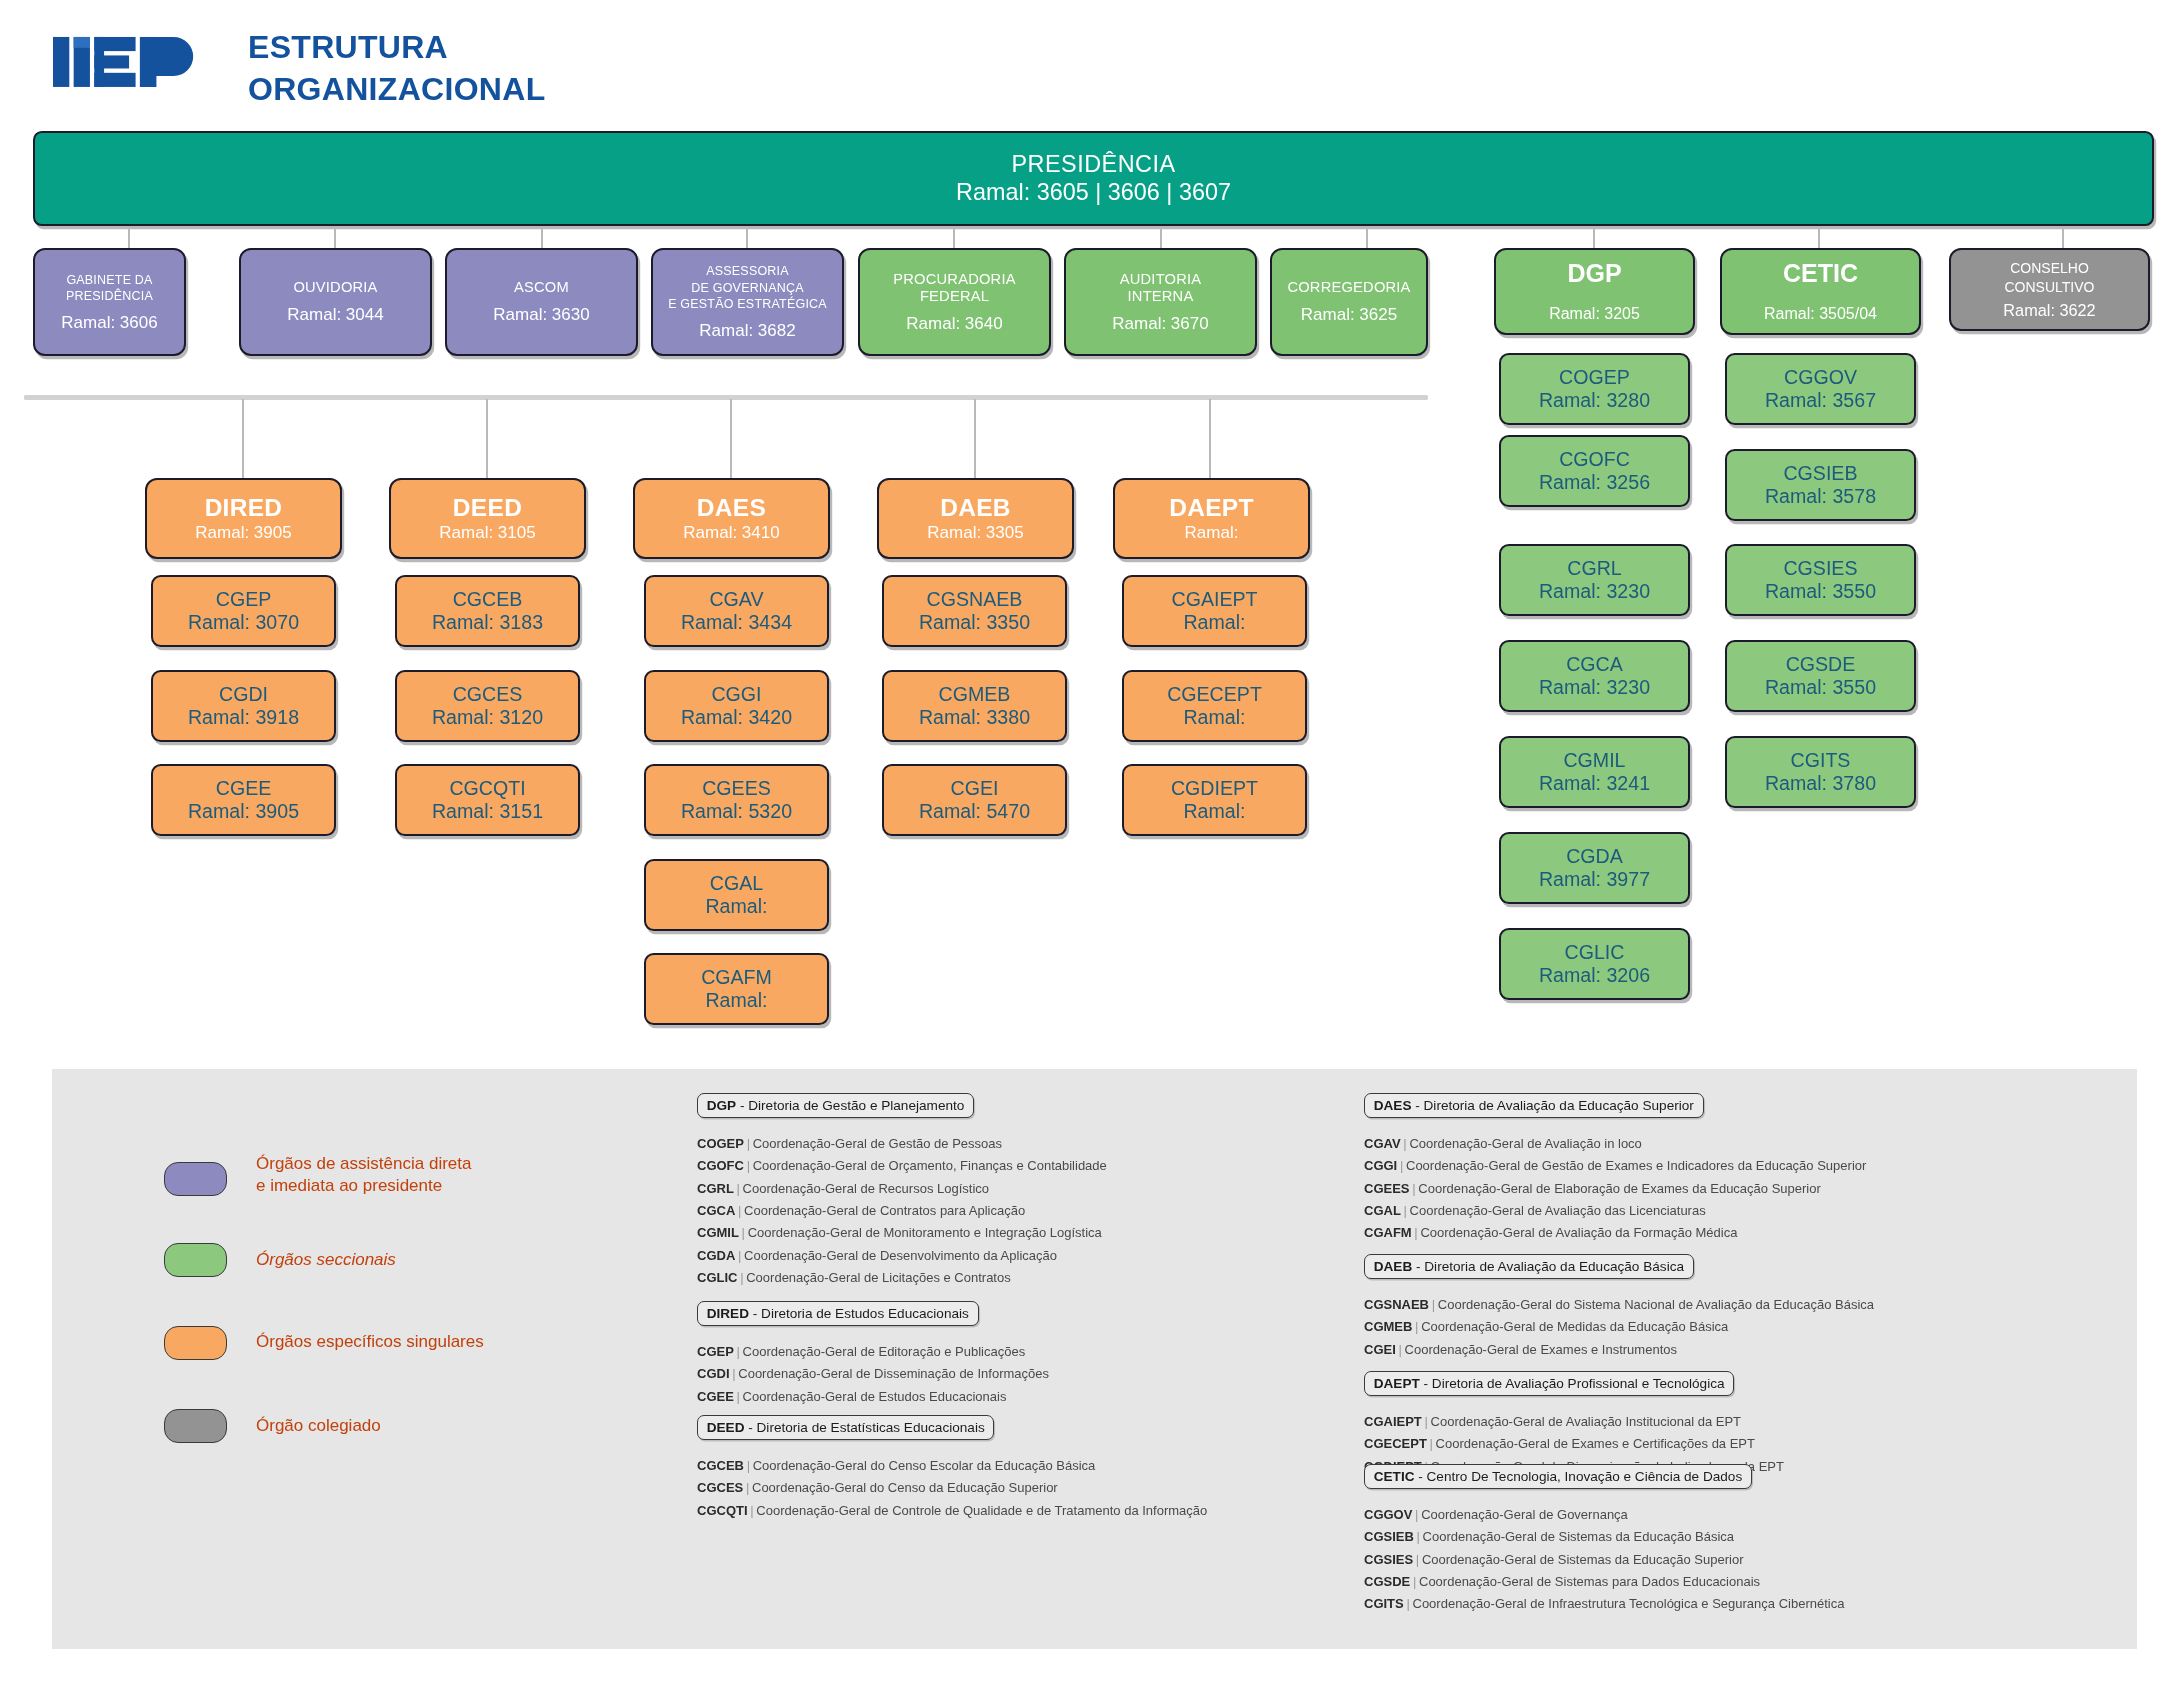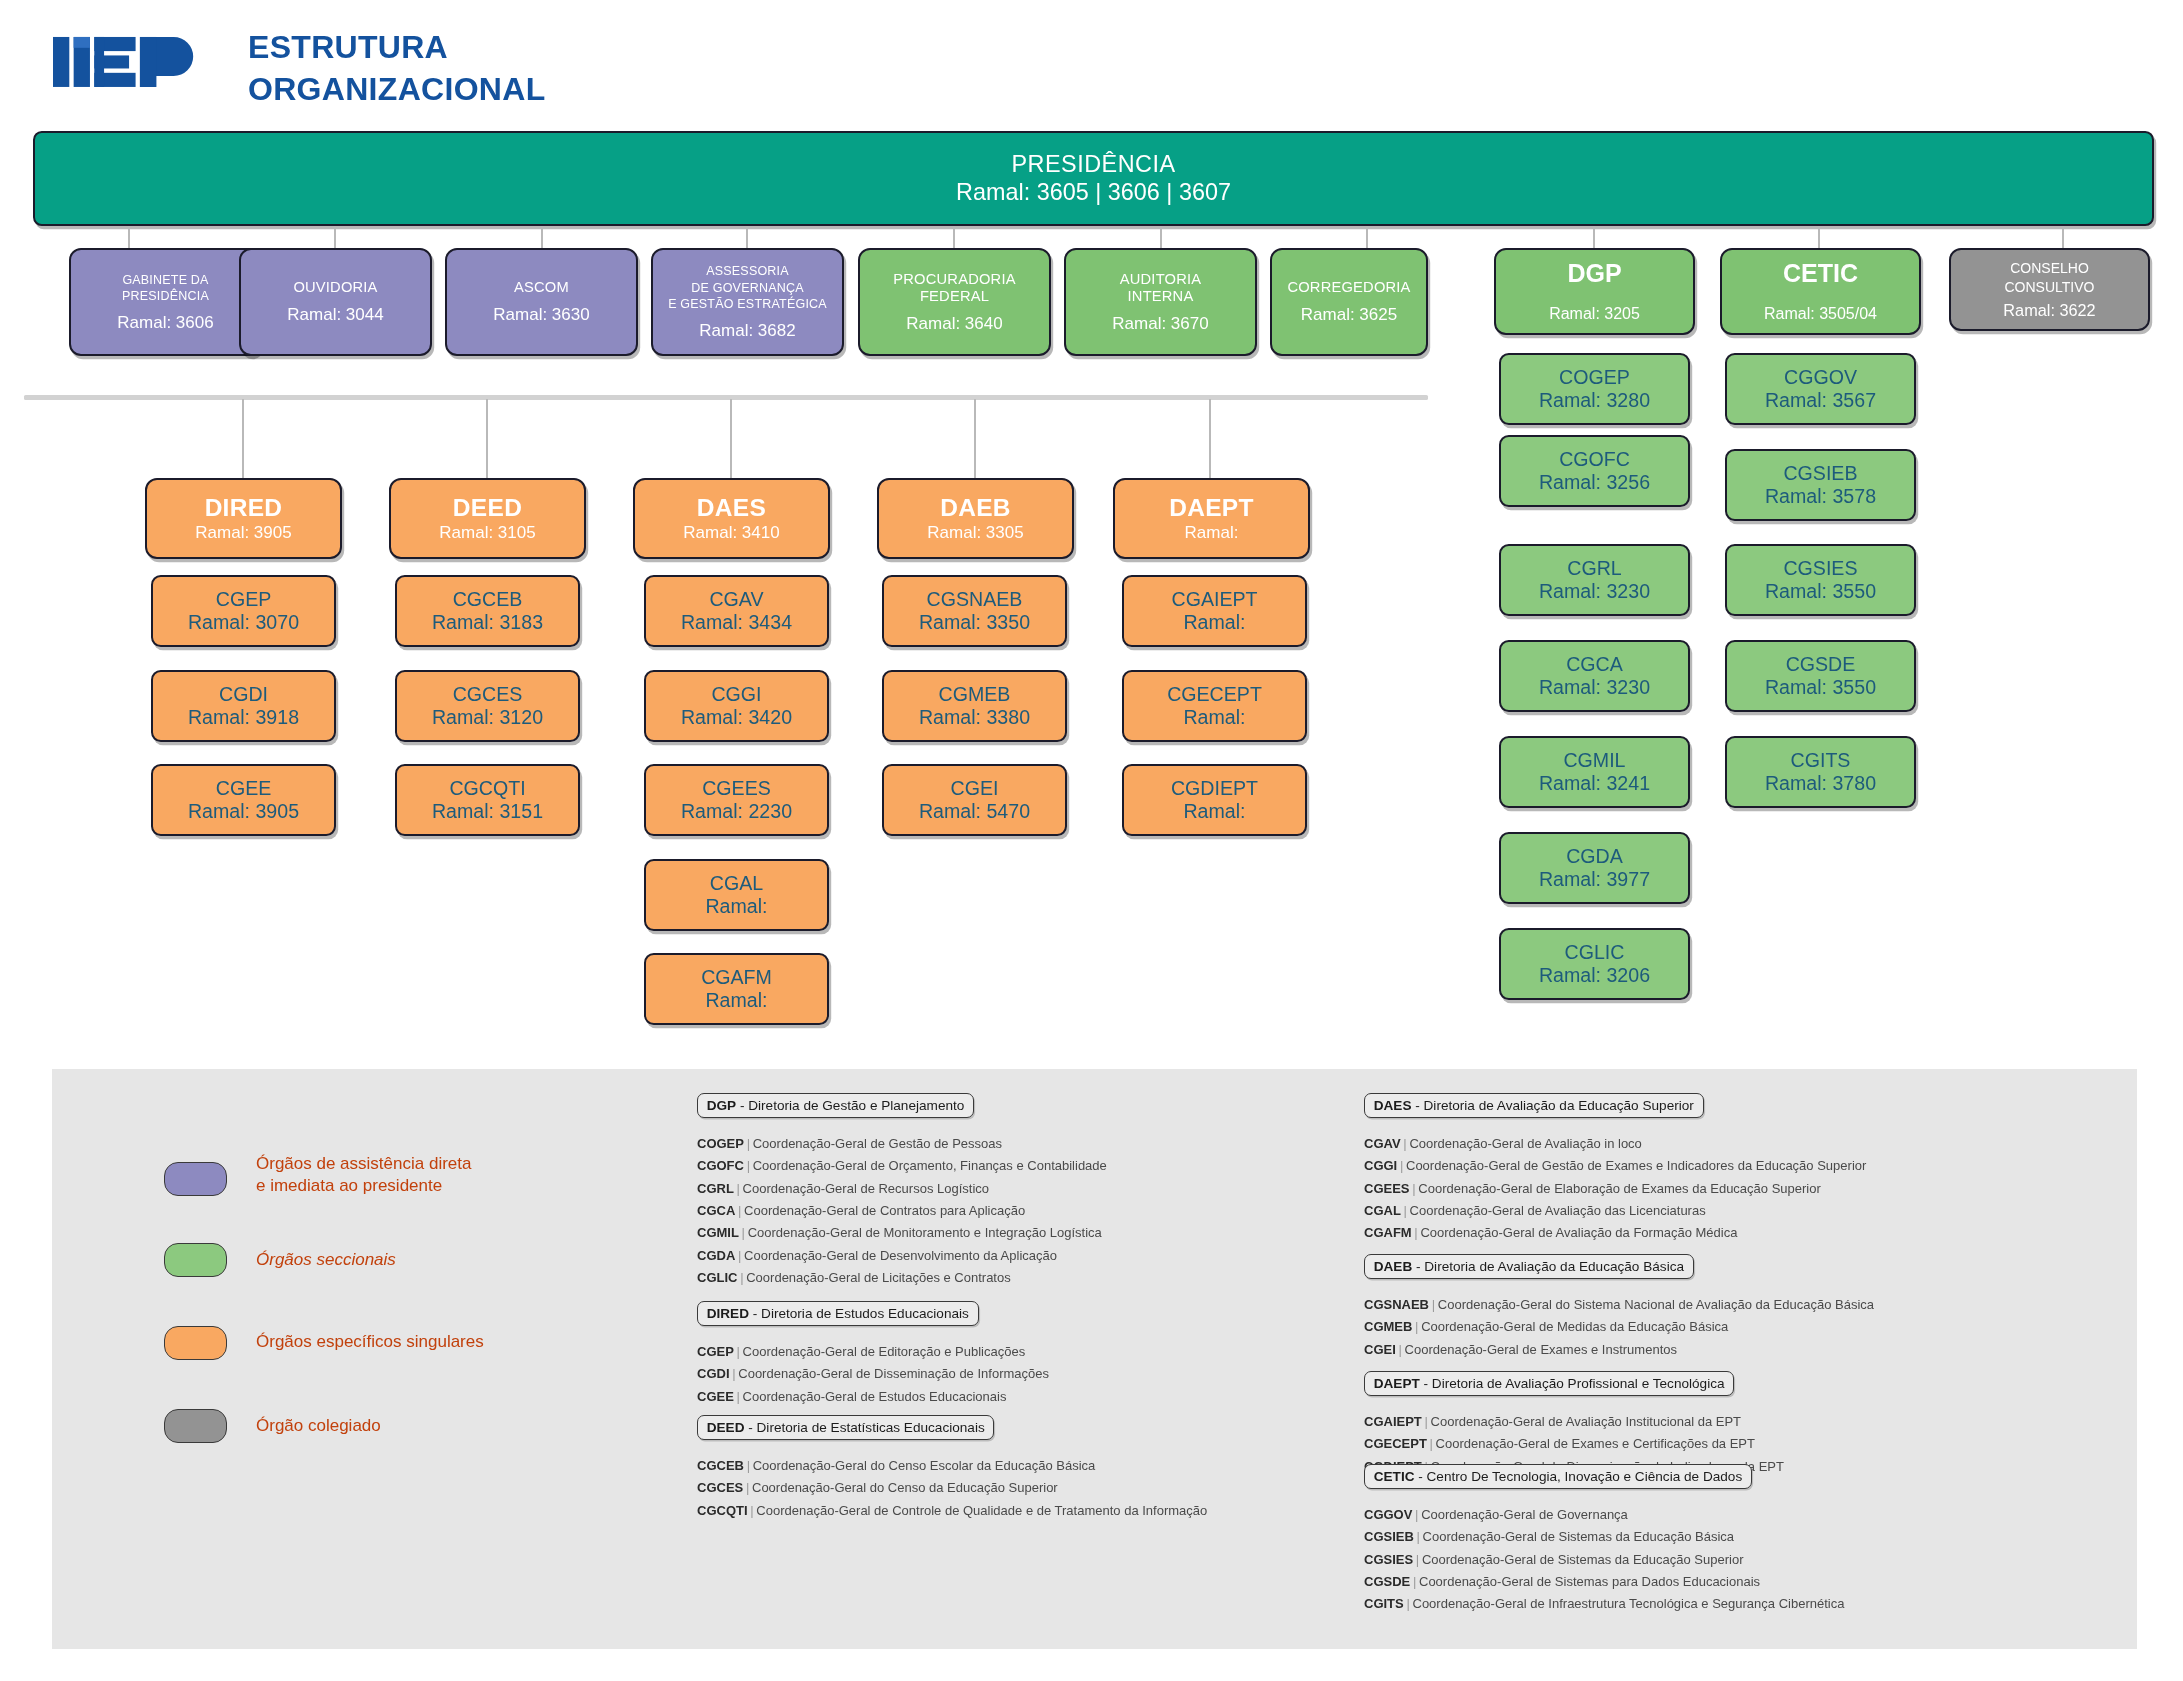--- a/index.html
+++ b/index.html
@@ -135,21 +135,21 @@
 <div class="vline" style="left:1818px; top:226px; height:23px;"></div>
 <div class="vline" style="left:2062px; top:226px; height:23px;"></div>
 
 <div class="hbar" style="left:24px; top:395px; width:1404px;"></div>
 <div class="vline" style="left:242px;  top:399px; height:83px;"></div>
 <div class="vline" style="left:486px;  top:399px; height:83px;"></div>
 <div class="vline" style="left:730px; top:399px; height:83px;"></div>
 <div class="vline" style="left:974px; top:399px; height:83px;"></div>
 <div class="vline" style="left:1209px; top:399px; height:83px;"></div>
 
-<div class="bx purple row2 small" style="left:33px; width:193px;margin-left:36px;">
+<div class="bx purple row2 small" style="left:33px; width:153px;">
   <span class="l1">
       <span style="display:block">GABINETE DA</span>
       <span style="display:block">PRESIDÊNCIA</span>
     </span>
   <span class="l2">Ramal: 3606</span>
 </div>
 <div class="bx purple row2" style="left:239px; width:193px;">
   <span class="l1">OUVIDORIA</span>
   <span class="l2">Ramal: 3044</span>
 </div>
@@ -302,21 +302,21 @@
 <div class="bx orangesub osub" style="left:644px; top:575px;">
   <span class="l1">CGAV</span>
   <span class="l2">Ramal: 3434</span>
 </div>
 <div class="bx orangesub osub" style="left:644px; top:670px;">
   <span class="l1">CGGI</span>
   <span class="l2">Ramal: 3420</span>
 </div>
 <div class="bx orangesub osub" style="left:644px; top:764px;">
   <span class="l1">CGEES</span>
-  <span class="l2">Ramal: 2230</span>
+  <span class="l2">Ramal: 5320</span>
 </div>
 <div class="bx orangesub osub" style="left:644px; top:859px;">
   <span class="l1">CGAL</span>
   <span class="l2">Ramal:</span>
 </div>
 <div class="bx orangesub osub" style="left:644px; top:953px;">
   <span class="l1">CGAFM</span>
   <span class="l2">Ramal:</span>
 </div>
 

